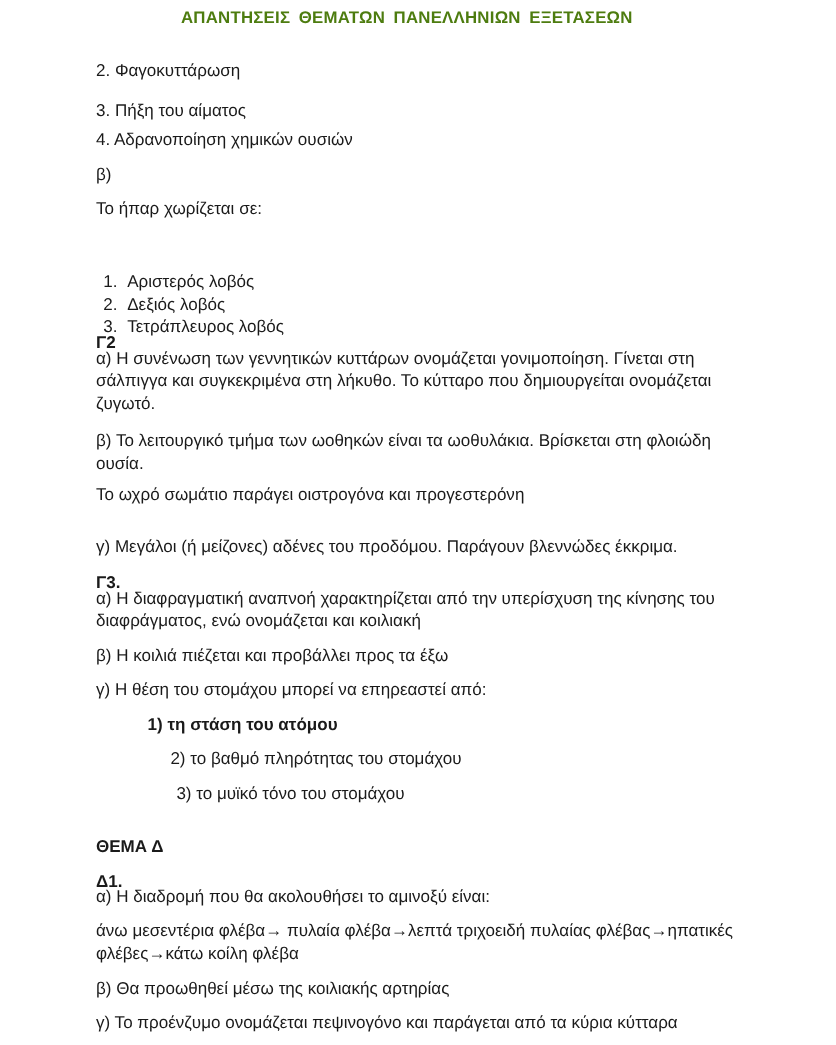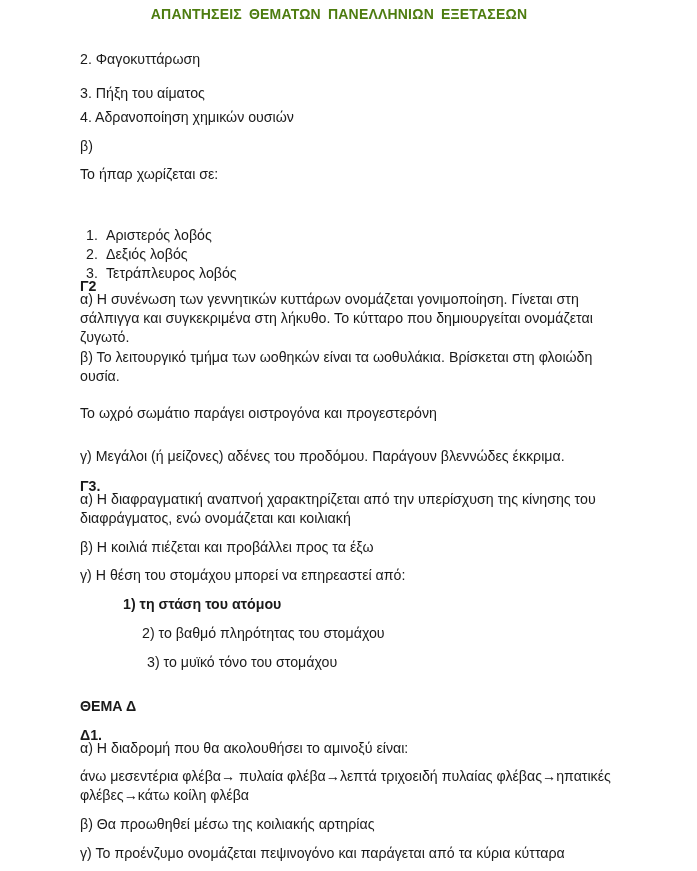--- a/index.html
+++ b/index.html
@@ -83,21 +83,21 @@
   </div>
   <div class="li" style="top:213px;">
     <span class="num">2.</span><span>Δεξιός λοβός</span>
   </div>
   <div class="li" style="top:232px;">
     <span class="num">3.</span><span>Τετράπλευρος λοβός</span>
   </div>
 
   <div class="line bold" style="top:261px;">Γ2</div>
   <div class="para" style="top:290px;">α) Η συνένωση των γεννητικών κυττάρων ονομάζεται γονιμοποίηση. Γίνεται στη σάλπιγγα και συγκεκριμένα  στη λήκυθο. Το κύτταρο που δημιουργείται ονομάζεται ζυγωτό.</div>
-  <div class="para" style="top:348px;">β) Το λειτουργικό τμήμα των ωοθηκών είναι τα ωοθυλάκια. Βρίσκεται στη φλοιώδη ουσία.</div>
+  <div class="para" style="top:359px;">β) Το λειτουργικό τμήμα των ωοθηκών είναι τα ωοθυλάκια. Βρίσκεται στη φλοιώδη ουσία.</div>
   <div class="line" style="top:404px;">Το ωχρό σωμάτιο παράγει οιστρογόνα και προγεστερόνη</div>
   <div class="line" style="top:447px;">γ) Μεγάλοι (ή μείζονες) αδένες του προδόμου. Παράγουν  βλεννώδες έκκριμα.</div>
 
   <div class="line bold" style="top:461px;">Γ3.</div>
   <div class="para" style="top:490px;">α) Η διαφραγματική  αναπνοή χαρακτηρίζεται από την υπερίσχυση της κίνησης του διαφράγματος, ενώ ονομάζεται και κοιλιακή</div>
   <div class="line" style="top:538px;">β) Η κοιλιά πιέζεται και προβάλλει προς τα έξω</div>
   <div class="line" style="top:566px;">γ) Η θέση του στομάχου μπορεί να επηρεαστεί από:</div>
   <div class="sub" style="top:595px;font-weight:bold;">1) τη στάση του ατόμου</div>
   <div class="sub" style="top:624px;margin-left:19px;">2) το βαθμό πληρότητας του στομάχου</div>
   <div class="sub" style="top:653px;margin-left:24px;">3) το μυϊκό τόνο του στομάχου</div>

